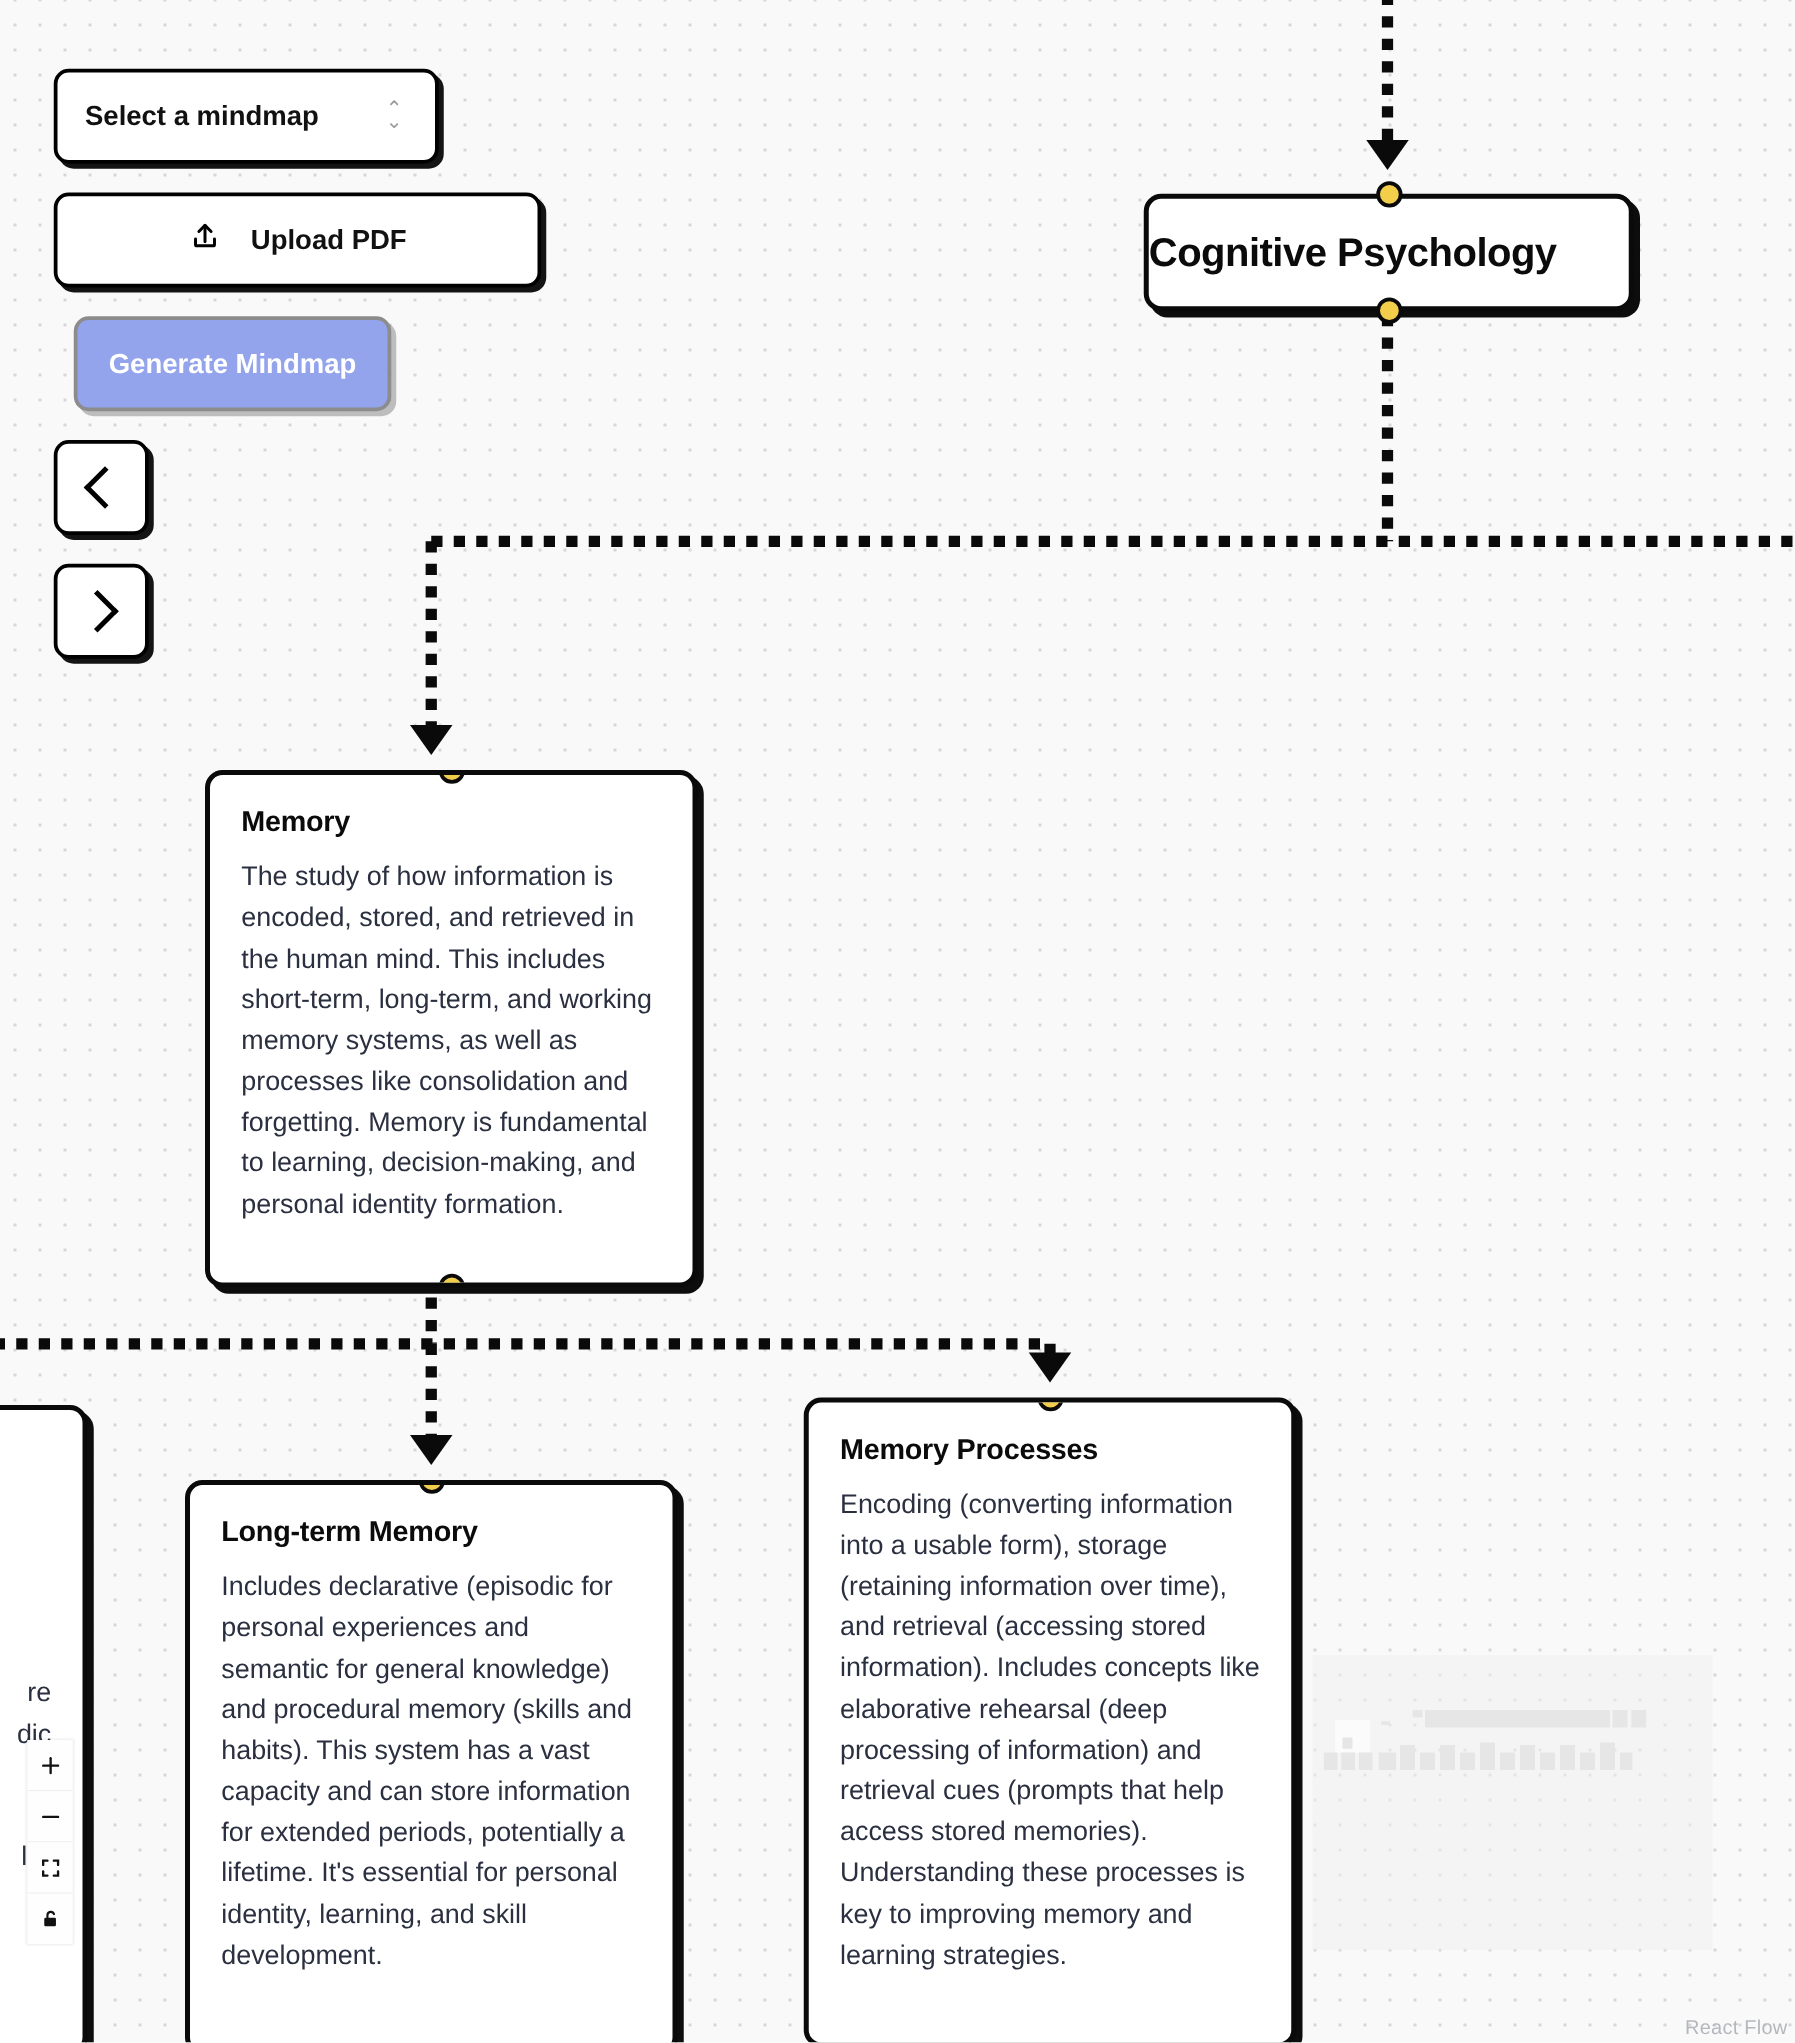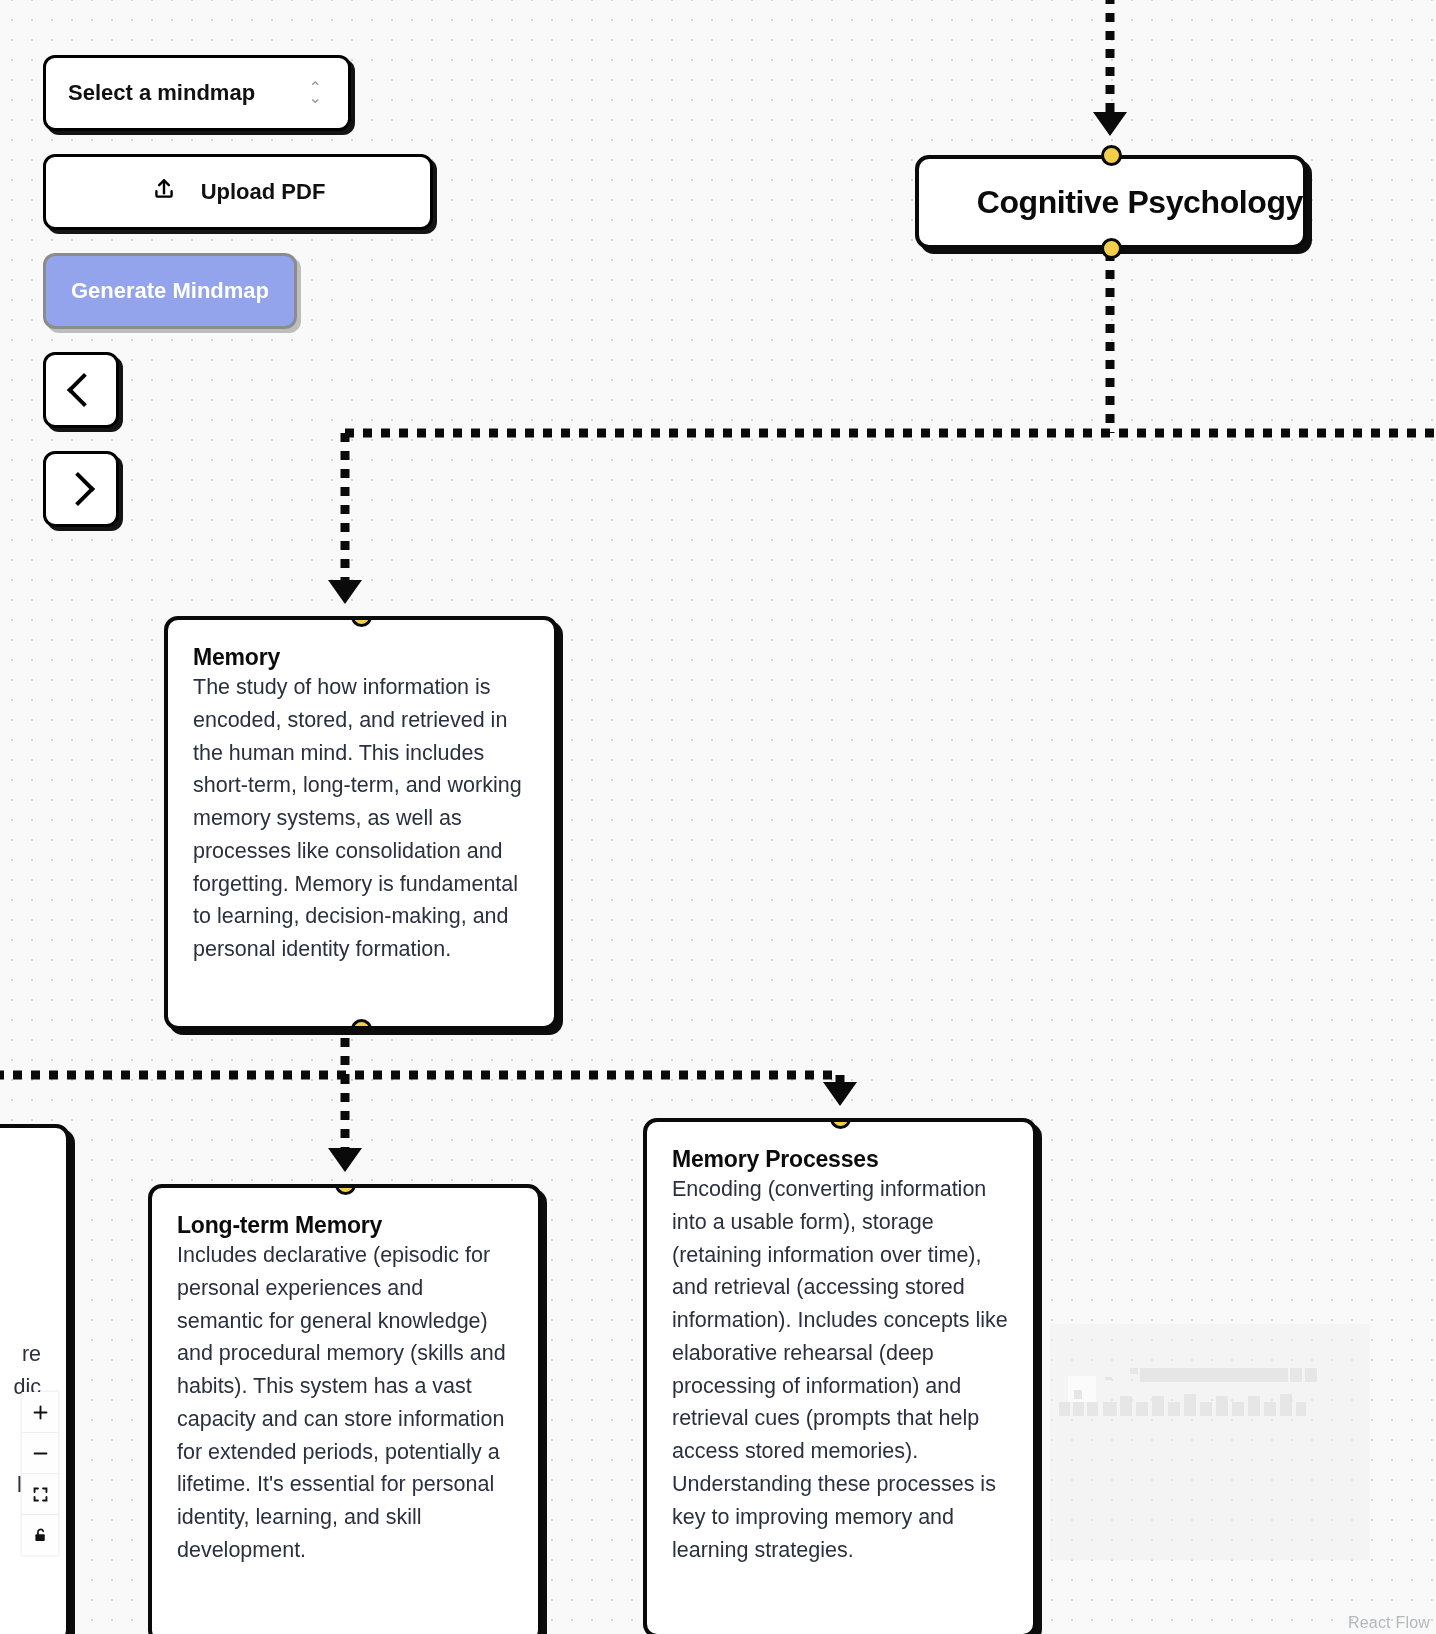--- a/index.html
+++ b/index.html
@@ -81,20 +81,21 @@
     width: 390px;
     gap: 24px;
   }
   #generate-mindmap {
     width: 254px;
     background: #93a4ec;
     border: 3px solid #8c8c8c;
     color: #ffffff;
     box-shadow: 4px 4px 0 rgba(140,140,140,0.55);
     cursor: default;
+    margin-left: 16px;
   }
   .tb-icon-btn {
     width: 76px;
     padding: 0;
   }
   .chev {
     width: 20px; height: 20px;
     border-style: solid;
     border-color: #000;
   }
@@ -114,25 +115,26 @@
   .node-title {
     font-size: 23px;
     font-weight: bold;
     color: #0b0b0b;
     letter-spacing: -0.2px;
   }
   .node-desc {
     font-size: 21.5px;
     line-height: 1.525;
     color: #2a3040;
+    margin-top: 14px;
   }
   .node-root {
     display: flex;
     align-items: center;
-    justify-content: flex-end;
+    justify-content: flex-start;
   }
   .node-root .node-title {
     font-size: 32px;
     letter-spacing: -0.4px;
   }
   .node-card { padding: 24px 25px 20px 25px; overflow: hidden; }
 
   
   .handle {
     position: absolute;

